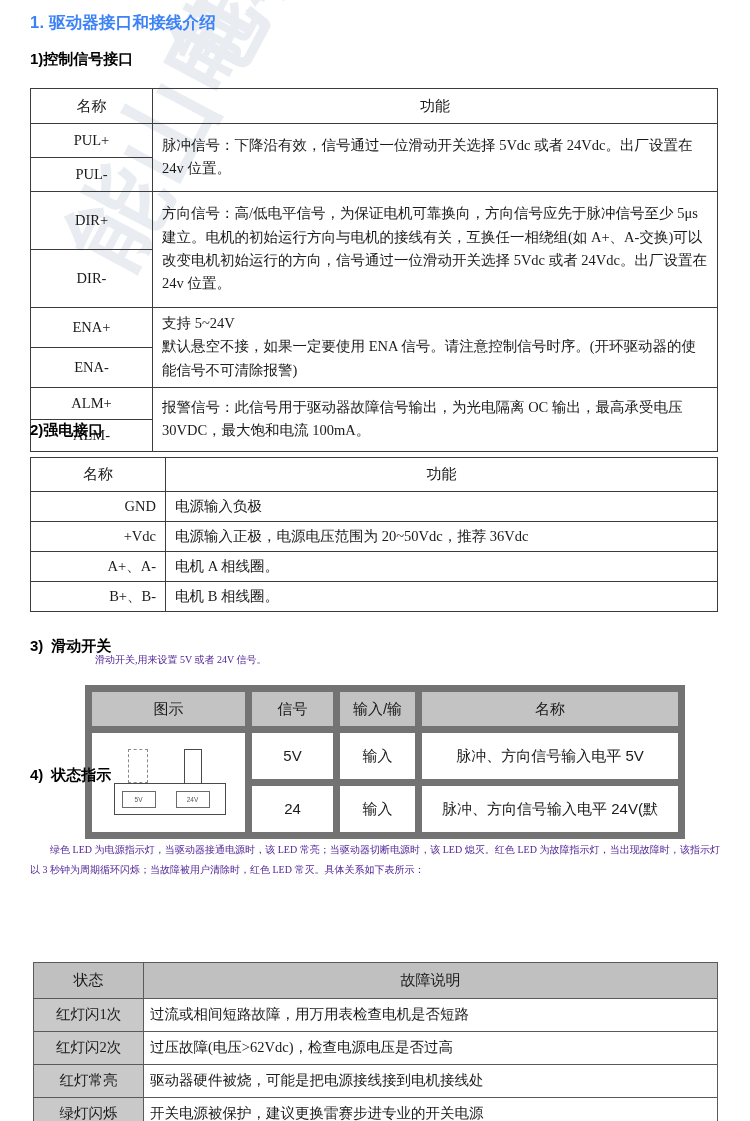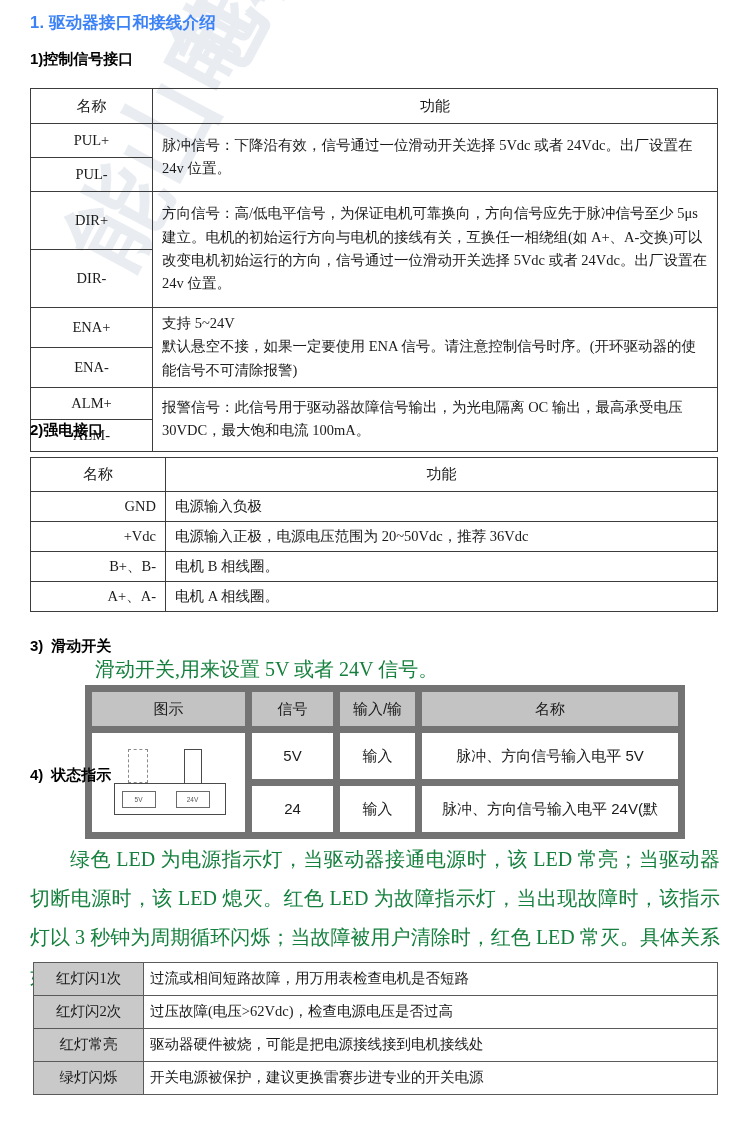--- a/index.html
+++ b/index.html
@@ -66,23 +66,23 @@
     font-family: "Liberation Sans", sans-serif;
     font-size: 15px;
     font-weight: bold;
     color: #000;
     padding-left: 30px;
   }
   .sec-heading .num { margin-right: 2px; }
   .sec-heading.indent-sp .num { margin-right: 8px; }
 
   .body-para {
-    font-size: 20px;
+    font-size: 10px;
     line-height: 1.95;
-    color: #15803d;
+    color: #4c1d95;
     text-align: justify;
   }
 
   
   table.doc-table {
     border-collapse: collapse;
     table-layout: fixed;
     background: transparent;
   }
   table.doc-table td, table.doc-table th {
@@ -291,26 +291,26 @@
       </tr>
       <tr>
         <td class="c-center">GND</td>
         <td class="c-left">电源输入负极</td>
       </tr>
       <tr>
         <td class="c-center">+Vdc</td>
         <td class="c-left">电源输入正极，电源电压范围为 20~50Vdc，推荐 36Vdc</td>
       </tr>
       <tr>
+        <td class="c-center">A+、A-</td>
+        <td class="c-left">电机 A 相线圈。</td>
+      </tr>
+      <tr>
         <td class="c-center">B+、B-</td>
         <td class="c-left">电机 B 相线圈。</td>
-      </tr>
-      <tr>
-        <td class="c-center">A+、A-</td>
-        <td class="c-left">电机 A 相线圈。</td>
       </tr>
     </tbody>
   </table>
 
   <div class="sec-heading indent-sp" style="position:absolute; left:0; top:637px;">
     <span class="num">3)</span><span>滑动开关</span>
   </div>
 
   <div class="body-para" style="position:absolute; left:95px; top:650px; width:600px;">滑动开关,用来设置 5V 或者 24V 信号。</div>
 
@@ -355,20 +355,24 @@
   </div>
 
   <div class="body-para" style="position:absolute; left:30px; top:840px; width:690px; text-indent:2em;">绿色 LED 为电源指示灯，当驱动器接通电源时，该 LED 常亮；当驱动器切断电源时，该 LED 熄灭。红色 LED 为故障指示灯，当出现故障时，该指示灯以 3 秒钟为周期循环闪烁；当故障被用户清除时，红色 LED 常灭。具体关系如下表所示：</div>
 
   <table class="doc-table" id="table-status">
     <colgroup>
         <col style="width:110px">
         <col>
       </colgroup>
     <tbody>
+      <tr class="hdr-row">
+        <td class="hdr-cell" style="height:29px">状态</td>
+        <td class="hdr-cell">故障说明</td>
+      </tr>
       <tr>
         <td class="state-col">红灯闪1次</td>
         <td class="desc-col c-left">过流或相间短路故障，用万用表检查电机是否短路</td>
       </tr>
       <tr>
         <td class="state-col">红灯闪2次</td>
         <td class="desc-col c-left">过压故障(电压&gt;62Vdc)，检查电源电压是否过高</td>
       </tr>
       <tr>
         <td class="state-col">红灯常亮</td>

